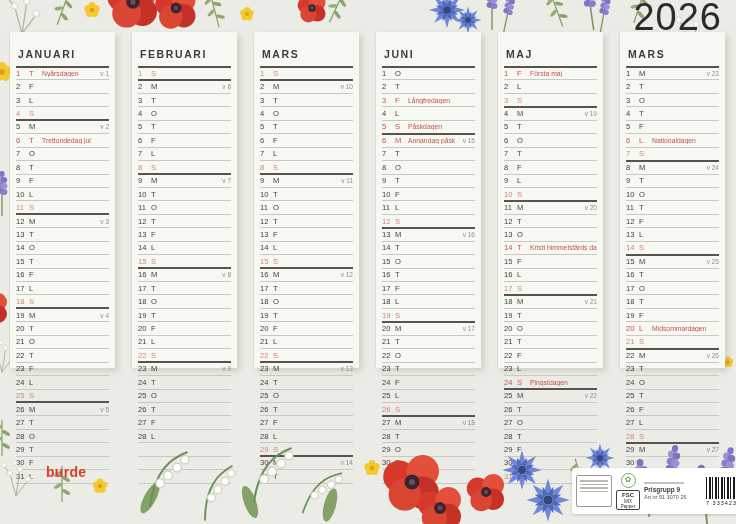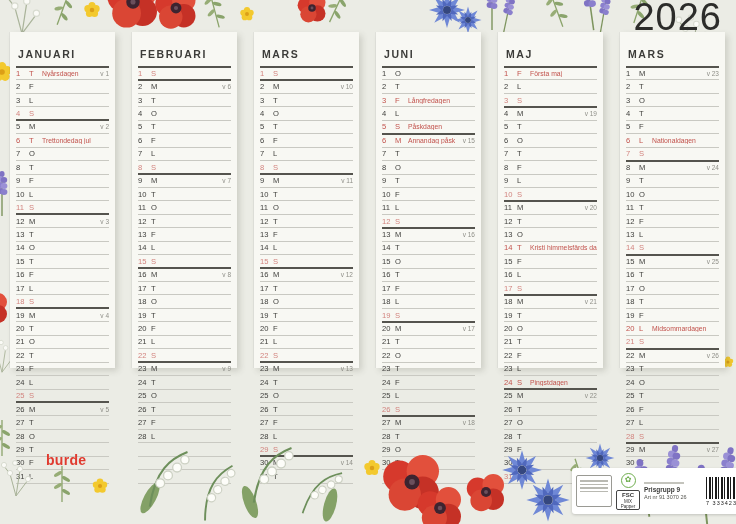--- a/index.html
+++ b/index.html
@@ -17,21 +17,21 @@
   .rows{position:relative;}
   .row{position:relative;height:12.45px;display:flex;align-items:center;
        border-bottom:1px solid #c9c9c2;font-size:7.6px;color:#3e3e3b;}
   .row.thick::before{content:"";position:absolute;top:-1.5px;left:0;right:0;height:2px;background:#55544e;}
   .dnum{flex:none;width:13px;}
   .dletter{flex:none;width:13px;}
   .hname{flex:1;font-size:6.8px;color:#c2534d;white-space:nowrap;overflow:hidden;}
   .week{margin-left:auto;font-size:6.5px;color:#8f8f88;}
   .row.sun .dnum,.row.sun .dletter{color:#d2837e;}
   .row.hol .dnum,.row.hol .dletter{color:#c2534d;}
-  .brand{position:absolute;left:46px;top:452px;z-index:3;color:#e03a2f;font-size:14px;
+  .brand{position:absolute;left:46px;top:464px;z-index:3;color:#e03a2f;font-size:14px;
          font-weight:bold;letter-spacing:.3px;}
   .label{position:absolute;left:572px;top:468px;width:190px;height:46px;background:#ffffff;
          border-radius:3px;box-shadow:0 1px 3px rgba(0,0,0,.18);z-index:4;
          display:flex;align-items:center;gap:4px;padding:3px 4px;box-sizing:border-box;}
   .tinybox{flex:none;width:30px;height:26px;border:1px solid #9a9a94;border-radius:2px;padding:2px;}
   .tinyline{height:1.5px;background:#b9b9b2;margin:2px 1px;}
   .logos{flex:none;display:flex;flex-direction:column;align-items:center;gap:2px;}
   .eco{width:13px;height:13px;border-radius:50%;border:1px solid #6fae4e;color:#6fae4e;
        font-size:8px;line-height:12px;text-align:center;}
   .fsc{width:24px;height:20px;border:1px solid #444;border-radius:2px;text-align:center;

